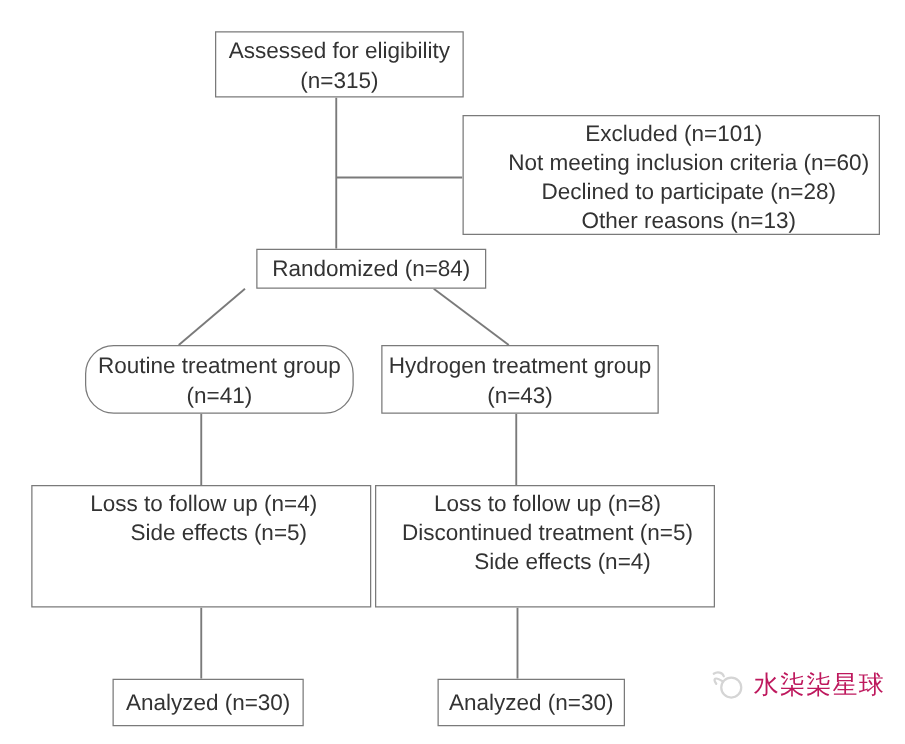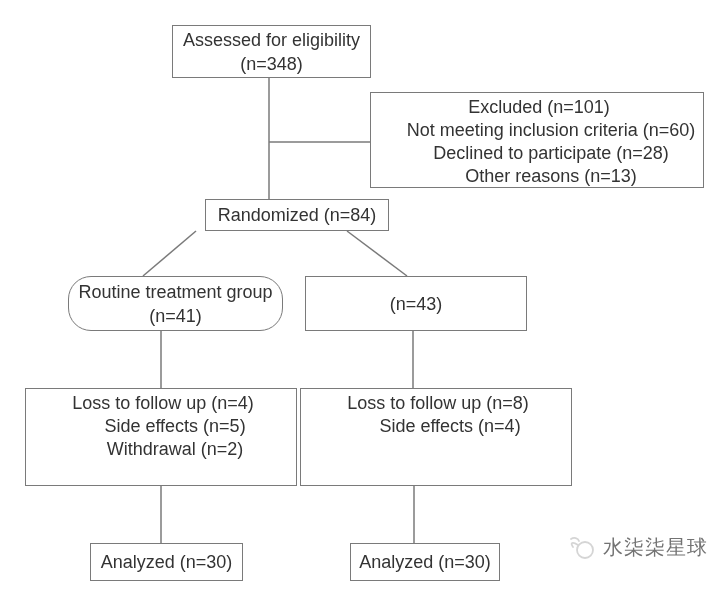--- a/index.html
+++ b/index.html
@@ -56,21 +56,21 @@
   .routine-analyzed  { left: 90px;  top: 543px; width: 153px; height: 38px; }
   .hydrogen-analyzed { left: 350px; top: 543px; width: 150px; height: 38px; }
   
   .watermark {
     position: absolute;
     left: 568px;
     top: 534px;
     display: flex;
     align-items: center;
     gap: 5px;
-    color: #737373;
+    color: #be185d;
     font-size: 20px;
     letter-spacing: 1px;
     z-index: 1;
     user-select: none;
   }
   .watermark svg { display: block; }
 </style>
 </head>
 <body>
 
@@ -84,51 +84,52 @@
       <path d="M347,231 L407,276"></path>
       <path d="M161,331 L161,388"></path>
       <path d="M413,331 L413,388"></path>
       <path d="M161,486 L161,543"></path>
       <path d="M414,486 L414,543"></path>
     </g>
   </svg>
 
   <div class="box centered assessed">
     <div class="line">Assessed for eligibility</div>
-    <div class="line">(n=348)</div>
+    <div class="line">(n=315)</div>
   </div>
 
   <div class="box leftlist excluded">
     <div class="line">Excluded (n=101)</div>
     <div class="line indent">Not meeting inclusion criteria (n=60)</div>
     <div class="line indent">Declined to participate (n=28)</div>
     <div class="line indent">Other reasons (n=13)</div>
   </div>
 
   <div class="box centered randomized">
     <div class="line">Randomized (n=84)</div>
   </div>
 
   <div class="box centered routine-group">
     <div class="line">Routine treatment group</div>
     <div class="line">(n=41)</div>
   </div>
 
   <div class="box centered hydrogen-group">
+    <div class="line">Hydrogen treatment group</div>
     <div class="line">(n=43)</div>
   </div>
 
   <div class="box leftlist routine-loss">
     <div class="line">Loss to follow up (n=4)</div>
     <div class="line indent">Side effects (n=5)</div>
-    <div class="line indent">Withdrawal (n=2)</div>
   </div>
 
   <div class="box leftlist hydrogen-loss">
     <div class="line">Loss to follow up (n=8)</div>
+    <div class="line">Discontinued treatment (n=5)</div>
     <div class="line indent">Side effects (n=4)</div>
   </div>
 
   <div class="box centered routine-analyzed">
     <div class="line">Analyzed (n=30)</div>
   </div>
 
   <div class="box centered hydrogen-analyzed">
     <div class="line">Analyzed (n=30)</div>
   </div>

